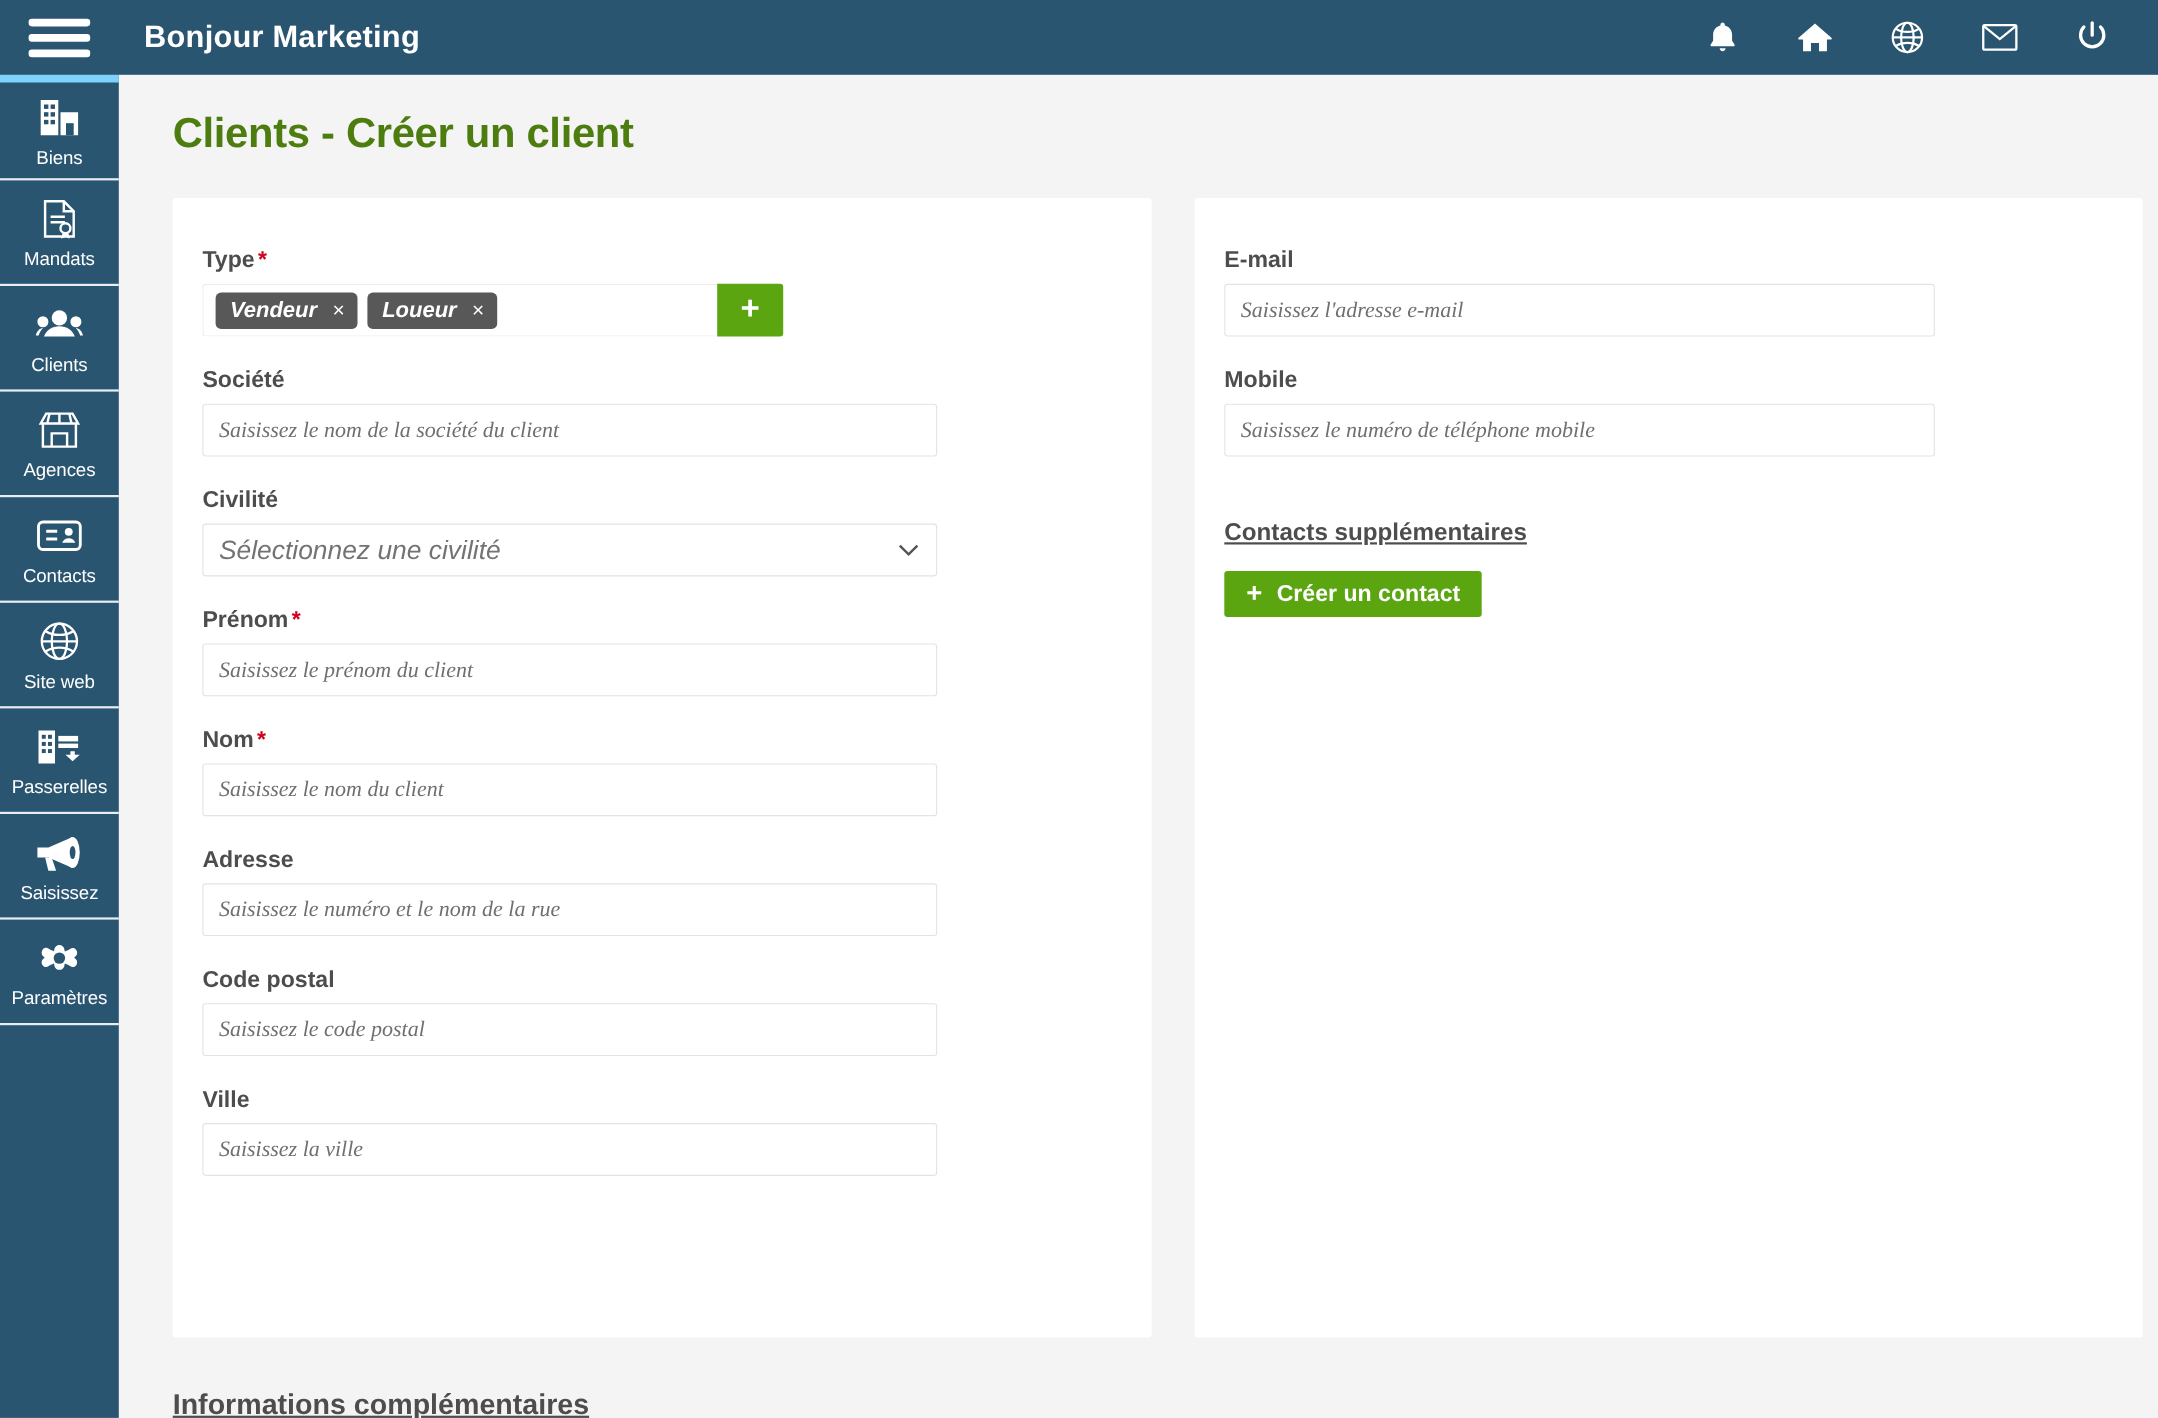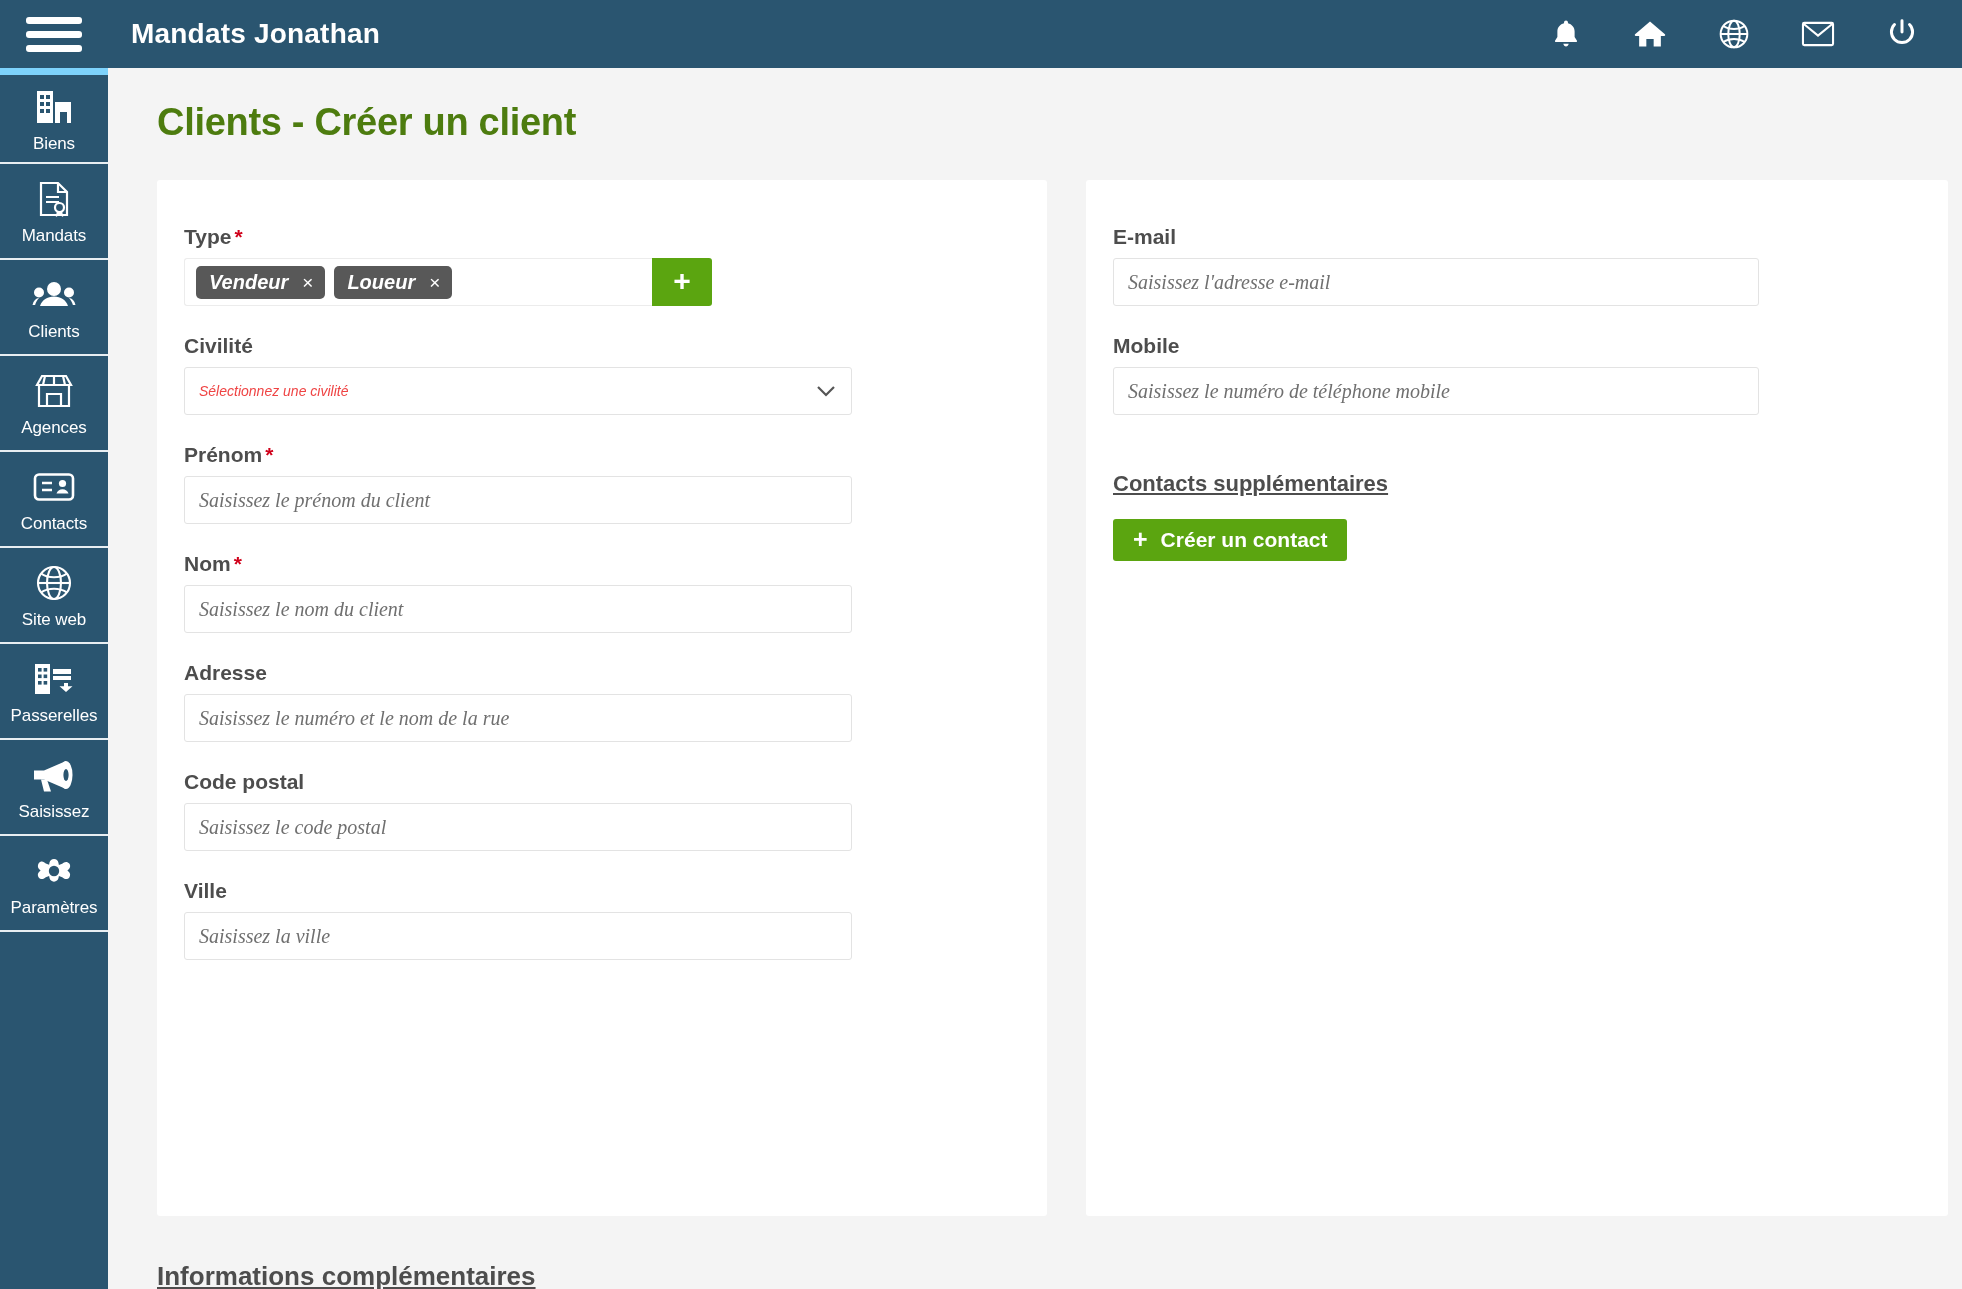--- a/index.html
+++ b/index.html
@@ -161,23 +161,23 @@
   .finput.wide { width: 646px; }
 
   .select-wrap { position: relative; width: 668px; }
   .fselect {
     width: 668px;
     height: 48px;
     border: 1px solid #e3e3e3;
     border-radius: 3px;
     background: #ffffff;
     font-family: "Liberation Sans", sans-serif;
-    font-size: 14px;
+    font-size: 24px;
     font-style: italic;
-    color: #ef4444;
+    color: #737373;
     padding: 0 40px 0 14px;
     outline: none;
     appearance: none;
     -webkit-appearance: none;
   }
   .chev {
     position: absolute;
     right: 16px;
     top: 17px;
     pointer-events: none;
@@ -285,21 +285,21 @@
 <body>
 
 <div class="topbar">
 
   <div class="hamburger">
     <span></span>
     <span></span>
     <span></span>
   </div>
 
-  <div class="greeting">Mandats Jonathan</div>
+  <div class="greeting">Bonjour Marketing</div>
 
   <div class="topbar-icons">
 
     <div class="ticon">
       <svg width="30" height="32" viewBox="0 0 24 26" aria-hidden="true">
         <path d="M12 2c-.9 0-1.6.7-1.6 1.6v.6C7.3 4.9 5 7.6 5 10.9v4.6L3.2 18.2c-.4.6 0 1.4.8 1.4h16c.8 0 1.2-.8.8-1.4L19 15.5v-4.6c0-3.3-2.3-6-5.4-6.7v-.6C13.6 2.7 12.9 2 12 2z"></path>
         <path d="M9.8 21c.2 1.3 1.2 2.2 2.2 2.2s2-0.9 2.2-2.2z"></path>
       </svg>
     </div>
 
@@ -502,20 +502,24 @@
                 <span>Loueur</span>
                 <span class="tagx">×</span>
               </span>
             </div>
             <button class="addbtn">
               <span class="plus">+</span>
             </button>
           </div>
         </div>
 
+        <div class="field">
+          <label class="flabel">Société</label>
+          <input class="finput" type="text" placeholder="Saisissez le nom de la société du client" style="">
+        </div>
 
         <div class="field">
           <label class="flabel">Civilité</label>
           <div class="select-wrap">
             <select class="fselect">
               <option>Sélectionnez une civilité</option>
             </select>
             <span class="chev">
               <svg width="20" height="14" viewBox="0 0 20 14" aria-hidden="true">
                   <path d="M2 3l8 8 8-8"></path>

